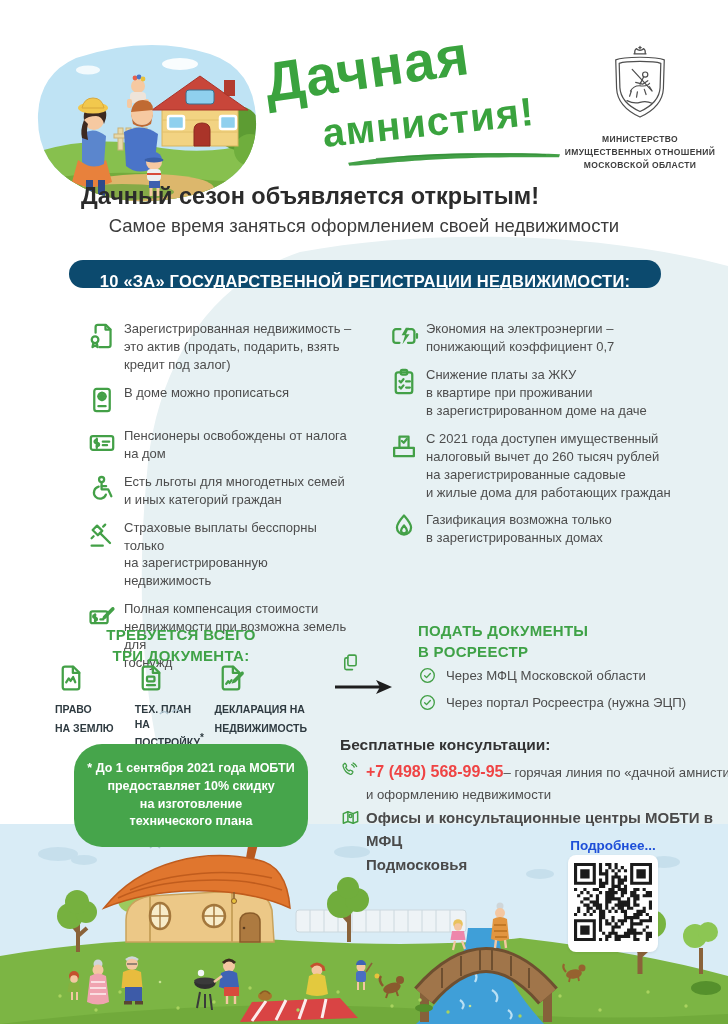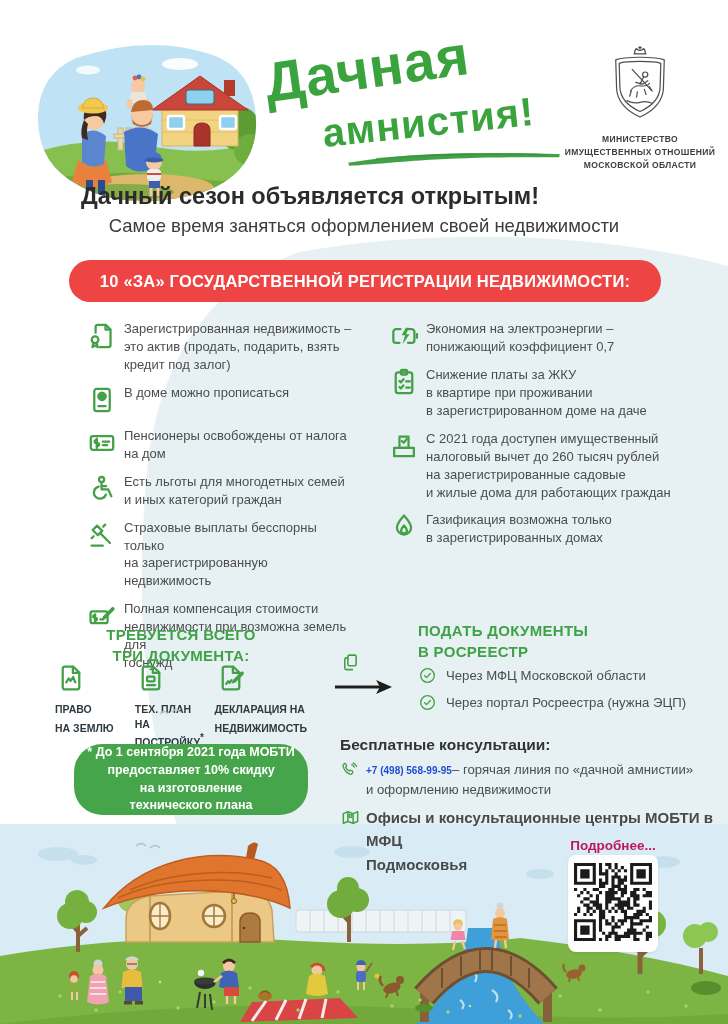--- a/index.html
+++ b/index.html
@@ -14,21 +14,21 @@
   #title-w2{position:absolute;left:64px;top:70px;font-size:40px;font-weight:bold;color:#3aa33e;
             transform:rotate(-6deg);letter-spacing:1px}
   #brush{position:absolute;left:88px;top:120px;transform:rotate(-2deg)}
   #emblem-block{left:560px;top:42px;width:160px;text-align:center}
   #emblem-caption{margin-top:1px;font-size:8.5px;line-height:1.55;letter-spacing:.4px;
                   color:#3d3d3d;white-space:pre-line;font-weight:bold}
   #headline{left:0;top:183px;width:620px;text-align:center;font-size:23.5px;font-weight:bold;color:#2b2b2b}
   #subheadline{left:0;top:215px;width:728px;text-align:center;font-size:18.5px;color:#3c3c3c}
 
   
-  #banner{left:69px;top:260px;width:592px;height:42px;background:#ef4444;border-radius:22px;
+  #banner{left:69px;top:260px;width:592px;height:28px;background:#0c4a6e;border-radius:22px;
           color:#fff;font-size:16.5px;font-weight:bold;line-height:42px;text-align:center;letter-spacing:.2px}
 
   
   .bcol{position:absolute}
   #bcol-left{left:86px;top:320px;width:270px}
   #bcol-right{left:388px;top:320px;width:288px}
   .bitem{position:relative;padding-left:38px;margin-bottom:10px;min-height:33px}
   .bitem p{margin:0;font-size:13px;line-height:1.38;color:#4d4d4d;white-space:pre-line}
   .bicon{position:absolute;left:0;top:0;width:32px;height:32px}
   .bicon path,.bicon rect,.bicon circle,.bicon ellipse{stroke:#43a047;fill:none;stroke-width:1.7;
@@ -36,44 +36,44 @@
   .bicon .fill{fill:#43a047;stroke:none}
 
   
   #docs-head{left:86px;top:624px;width:190px;text-align:center;color:#3fa247;font-weight:bold;
              font-size:15px;line-height:1.4;letter-spacing:.3px;white-space:pre-line}
   #docs-row{left:55px;top:662px;width:252px;display:flex}
   .dcell{flex:1;text-align:left}
   .dcell .bicon{position:static;width:32px;height:32px}
   .dlabel{margin-top:4px;font-size:10.5px;font-weight:bold;color:#2e3a40;line-height:1.4;white-space:pre-line}
   .dmark{color:#2e3a40;font-size:10px;vertical-align:super}
-  #note-box{left:74px;top:744px;width:222px;background:#46a54b;border-radius:28px;padding:0 6px;
+  #note-box{left:74px;top:744px;width:222px;background:#46a54b;border-radius:28px;padding:16px 6px;
             color:#fff;font-size:12.5px;font-weight:bold;line-height:1.42;text-align:center;white-space:pre-line}
 
   
   #transfer{left:334px;top:652px;width:64px;height:46px}
 
   
   #submit-head{left:418px;top:620px;color:#3fa247;font-weight:bold;font-size:15px;line-height:1.4;
                letter-spacing:.3px;white-space:pre-line}
   #submit-list{left:418px;top:666px}
   .srow{display:flex;align-items:flex-start;margin-bottom:8px}
   .srow p{margin:0 0 0 9px;font-size:13.2px;line-height:19px;color:#4d4d4d}
 
   
   #consult-head{left:340px;top:736px;font-size:15.5px;font-weight:bold;color:#333}
   #phone-row{left:340px;top:760px;width:386px;padding-left:26px}
   #phone-row .rowicon,#office-row .rowicon{position:absolute;left:0;top:1px}
   #phone-row p{margin:0;font-size:13.2px;line-height:1.55;color:#4d4d4d;white-space:pre-line}
-  .phone-num{color:#1d4ed8;font-weight:bold;font-size:10px;margin-right:0}
+  .phone-num{color:#ef4444;font-weight:bold;font-size:16px;margin-right:0}
   #office-row{left:340px;top:806px;width:350px;padding-left:26px}
   #office-row p{margin:0;font-size:15px;line-height:1.55;color:#4d4d4d;white-space:pre-line;font-weight:bold;color:#4a4a4a}
 
   
-  #more-label{left:565px;top:838px;width:96px;text-align:center;font-size:13.5px;font-weight:bold;color:#be185d;z-index:5}
+  #more-label{left:565px;top:838px;width:96px;text-align:center;font-size:13.5px;font-weight:bold;color:#1d4ed8;z-index:5}
   #qr-card{left:568px;top:855px;width:90px;height:97px;background:#fff;border-radius:8px;z-index:5;
            display:flex;align-items:center;justify-content:center;box-shadow:0 1px 3px rgba(0,0,0,.08)}
 
   .emb path,.emb circle{stroke:#4f4f4f;stroke-width:1.4;fill:none;stroke-linecap:round;stroke-linejoin:round}
 </style>
 </head>
 <body>
 
 <div class="page">
 

